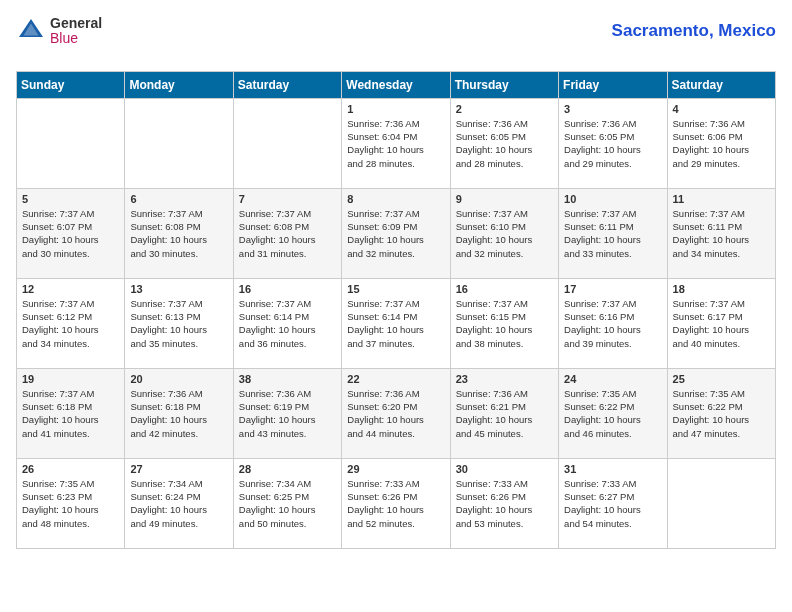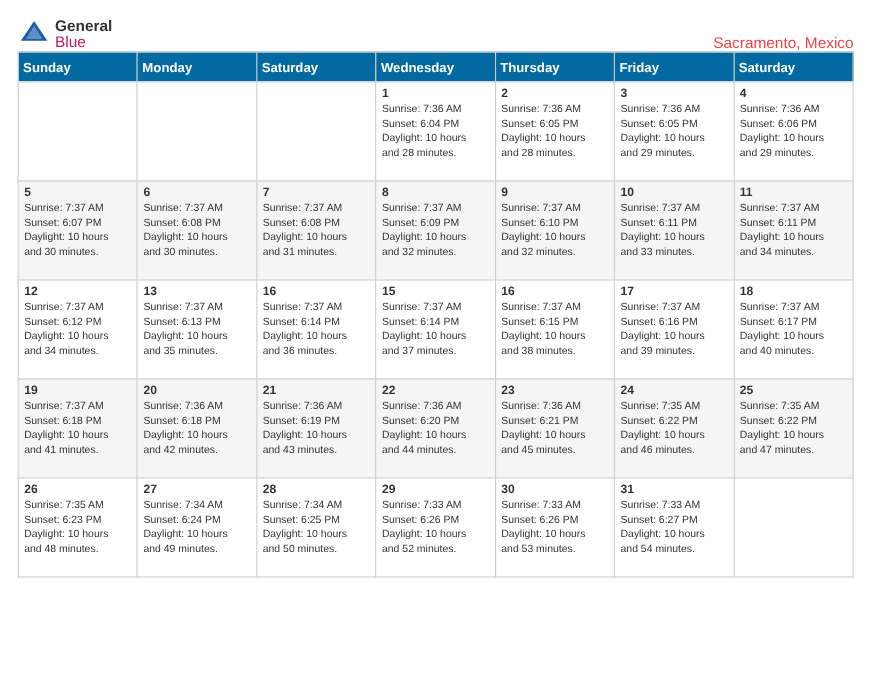--- a/index.html
+++ b/index.html
@@ -6,22 +6,22 @@
     body {
       font-family: Arial, sans-serif;
       background: #fff;
       width: 792px;
       min-height: 612px;
       padding: 16px;
     }
     .header {
       display: flex;
       justify-content: space-between;
-      align-items: flex-end;
-      margin-bottom: 0;
+      align-items: center;
+      margin-bottom: 24px;
     }
     .logo {
       display: flex;
       align-items: center;
       gap: 4px;
     }
     .logo-text {
       display: flex;
       flex-direction: column;
       line-height: 1.1;
@@ -42,22 +42,23 @@
     }
     .title-block {
       text-align: right;
     }
     .calendar-title {
       font-size: 32px;
       font-weight: bold;
       color: #222;
     }
     .calendar-subtitle {
-      font-size: 14px;
-      color: #ef4444;
+      font-size: 17px;
+      color: #1d4ed8;
+      font-weight: bold;
     }
     table {
       width: 100%;
       border-collapse: collapse;
       table-layout: fixed;
     }
     thead th {
       background-color: #0369a1;
       color: #fff;
       font-size: 12px;
@@ -269,21 +270,21 @@
 and 41 minutes.</div>
         </td>
         <td>
           <span class="day-num">20</span>
           <div class="day-info" style="white-space: pre-line;">Sunrise: 7:36 AM
 Sunset: 6:18 PM
 Daylight: 10 hours
 and 42 minutes.</div>
         </td>
         <td>
-          <span class="day-num">21</span>
+          <span class="day-num">38</span>
           <div class="day-info" style="white-space: pre-line;">Sunrise: 7:36 AM
 Sunset: 6:19 PM
 Daylight: 10 hours
 and 43 minutes.</div>
         </td>
         <td>
           <span class="day-num">22</span>
           <div class="day-info" style="white-space: pre-line;">Sunrise: 7:36 AM
 Sunset: 6:20 PM
 Daylight: 10 hours

